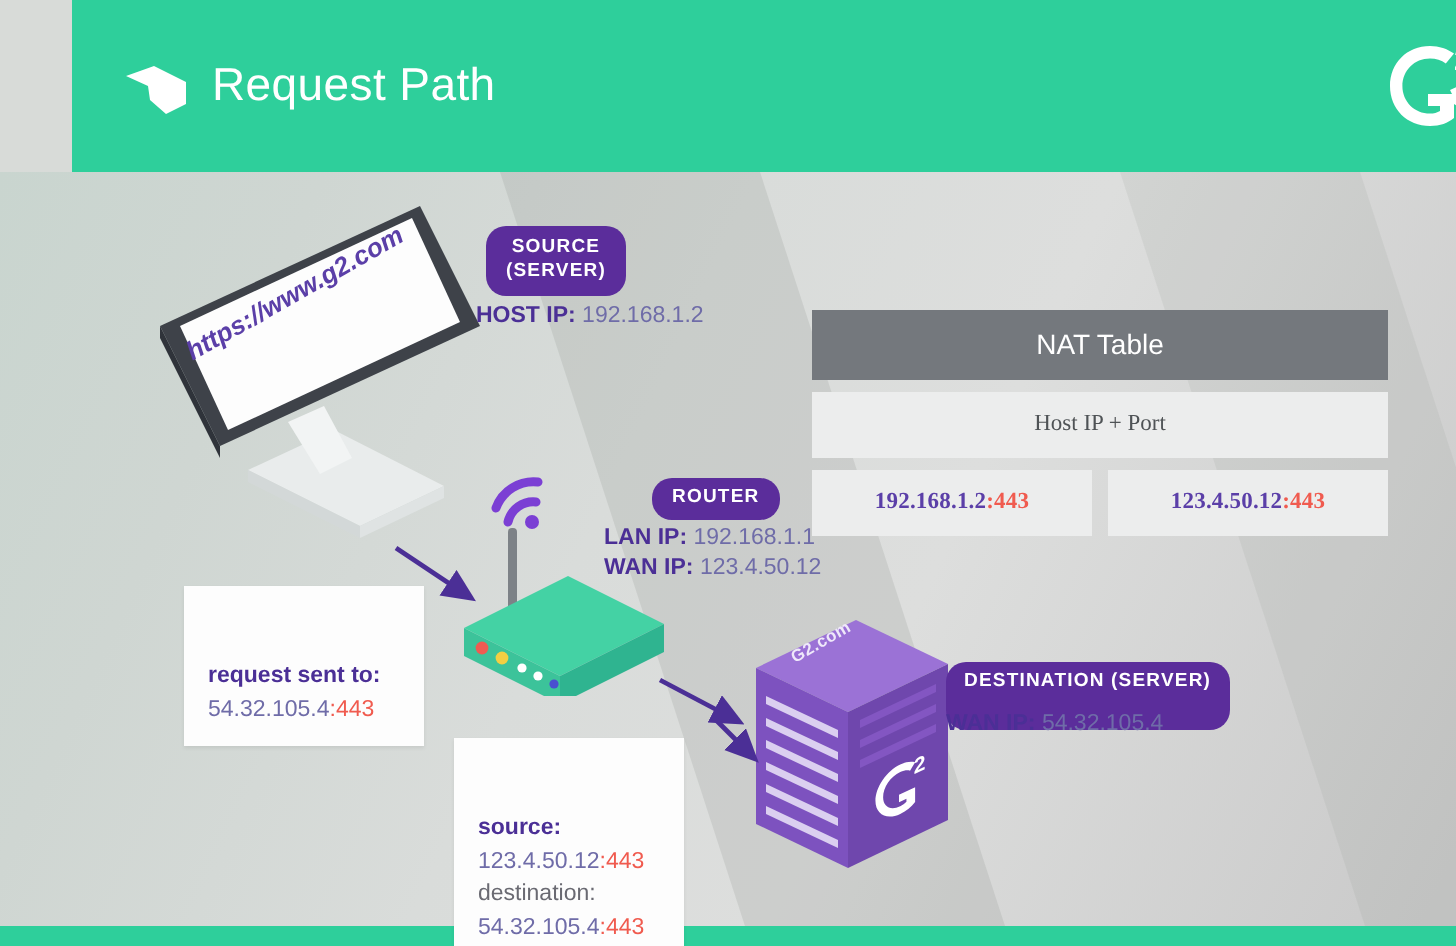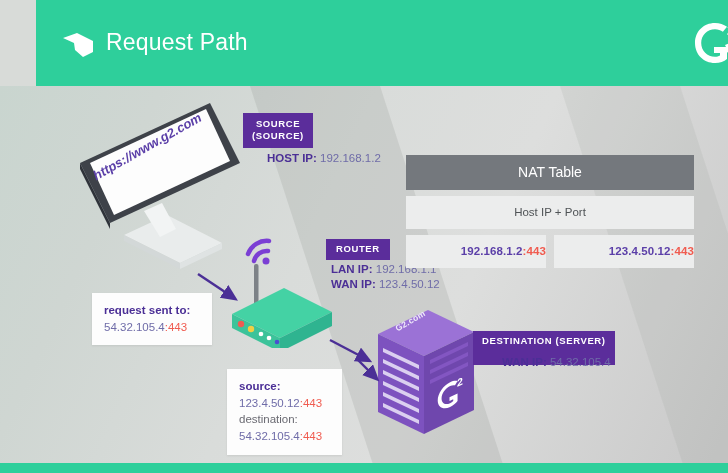--- a/index.html
+++ b/index.html
@@ -70,57 +70,58 @@
   
   .badge {
     position: absolute;
     background: #5b2d9b;
     color: #ffffff;
     font-weight: bold;
     letter-spacing: .6px;
     text-align: center;
     padding: 5px 9px 6px;
     line-height: 1.25;
+    border-radius: 10px;
   }
   #badge-source { left: 243px; top: 113px; width: 70px; font-size: 9.5px; }
   #badge-router { left: 286px; top: 239px; font-size: 9.5px; padding: 4px 10px 5px; margin-left: 40px; }
   #badge-destination { left: 473px; top: 331px; font-size: 9.5px; padding: 4px 9px 18px; }
 
   .kv { position: absolute; font-size: 11.5px; color: #5b3fa8; white-space: nowrap; }
-  .kv b { font-weight: bold; color: #4b2f96; padding-left: 29px; }
+  .kv b { font-weight: bold; color: #4b2f96; }
   .kv .val { color: #6f6ca8; font-weight: normal; }
   #kv-host { left: 238px; top: 152px; }
   #kv-lan  { left: 302px; top: 263px; }
   #kv-wan  { left: 302px; top: 278px; }
   #kv-dest-wan { left: 473px; top: 356px; }
 
   
   .nat { position: absolute; left: 406px; top: 108px; width: 288px; }
   .nat-head {
     background: #74787d; color: #ffffff;
     text-align: center; font-size: 14px;
     padding: 9px 0 10px;
     margin-top: 47px;
   }
-  .nat-row { display: flex; gap: 8px; margin-top: 6px; }
+  .nat-row { display: flex; gap: 8px; margin-top: 6px; font-family: Liberation Serif, serif; }
   .nat-cell {
     flex: 1; background: #eceded; text-align: center;
     font-size: 11.5px; color: #4f5356; padding: 10px 0 11px;
   }
-  .nat-cell.data { color: #5b3fa8; font-weight: bold; letter-spacing: .1px; text-align: right; }
+  .nat-cell.data { color: #5b3fa8; font-weight: bold; letter-spacing: .1px; }
   .nat-cell .port { color: #f05b4f; }
 
   
   .callout {
     position: absolute; background: #fdfdfd;
     font-size: 11.5px; line-height: 1.45;
     color: #6a6a72; padding: 9px 12px 10px;
     box-shadow: 0 1px 2px rgba(0,0,0,.08);
   }
-  .callout .hl { color: #4b2f96; font-weight: bold; }
+  .callout .hl { color: #4b2f96; font-weight: bold; margin-top: 28px; }
   .callout .ip { color: #6f6ca8; }
   .callout .port { color: #f05b4f; }
   #callout-request { left: 92px; top: 293px; width: 120px; }
   #callout-srcdest { left: 227px; top: 369px; width: 115px; }
 
   .arrow { position: absolute; pointer-events: none; }
 </style>
 </head>
 <body>
 
@@ -240,21 +241,21 @@
     <defs>
       <marker id="ah3" markerWidth="7" markerHeight="7" refX="5" refY="3.2" orient="auto">
         <path d="M0,0 L7,3.2 L0,6.4 Z" fill="#4b2f96"></path>
       </marker>
     </defs>
     <line x1="6" y1="2" x2="24" y2="20" stroke="#4b2f96" stroke-width="2.4" marker-end="url(#ah3)"></line>
   </svg>
 
   <div class="badge" id="badge-source">
     <span>SOURCE</span><br>
-    <span>(SOURCE)</span>
+    <span>(SERVER)</span>
   </div>
   <div class="kv" id="kv-host">
     <b>HOST IP:</b>
     <span class="val">192.168.1.2</span>
   </div>
 
   <div class="badge" id="badge-router">ROUTER</div>
   <div class="kv" id="kv-lan">
     <b>LAN IP:</b>
     <span class="val">192.168.1.1</span>

